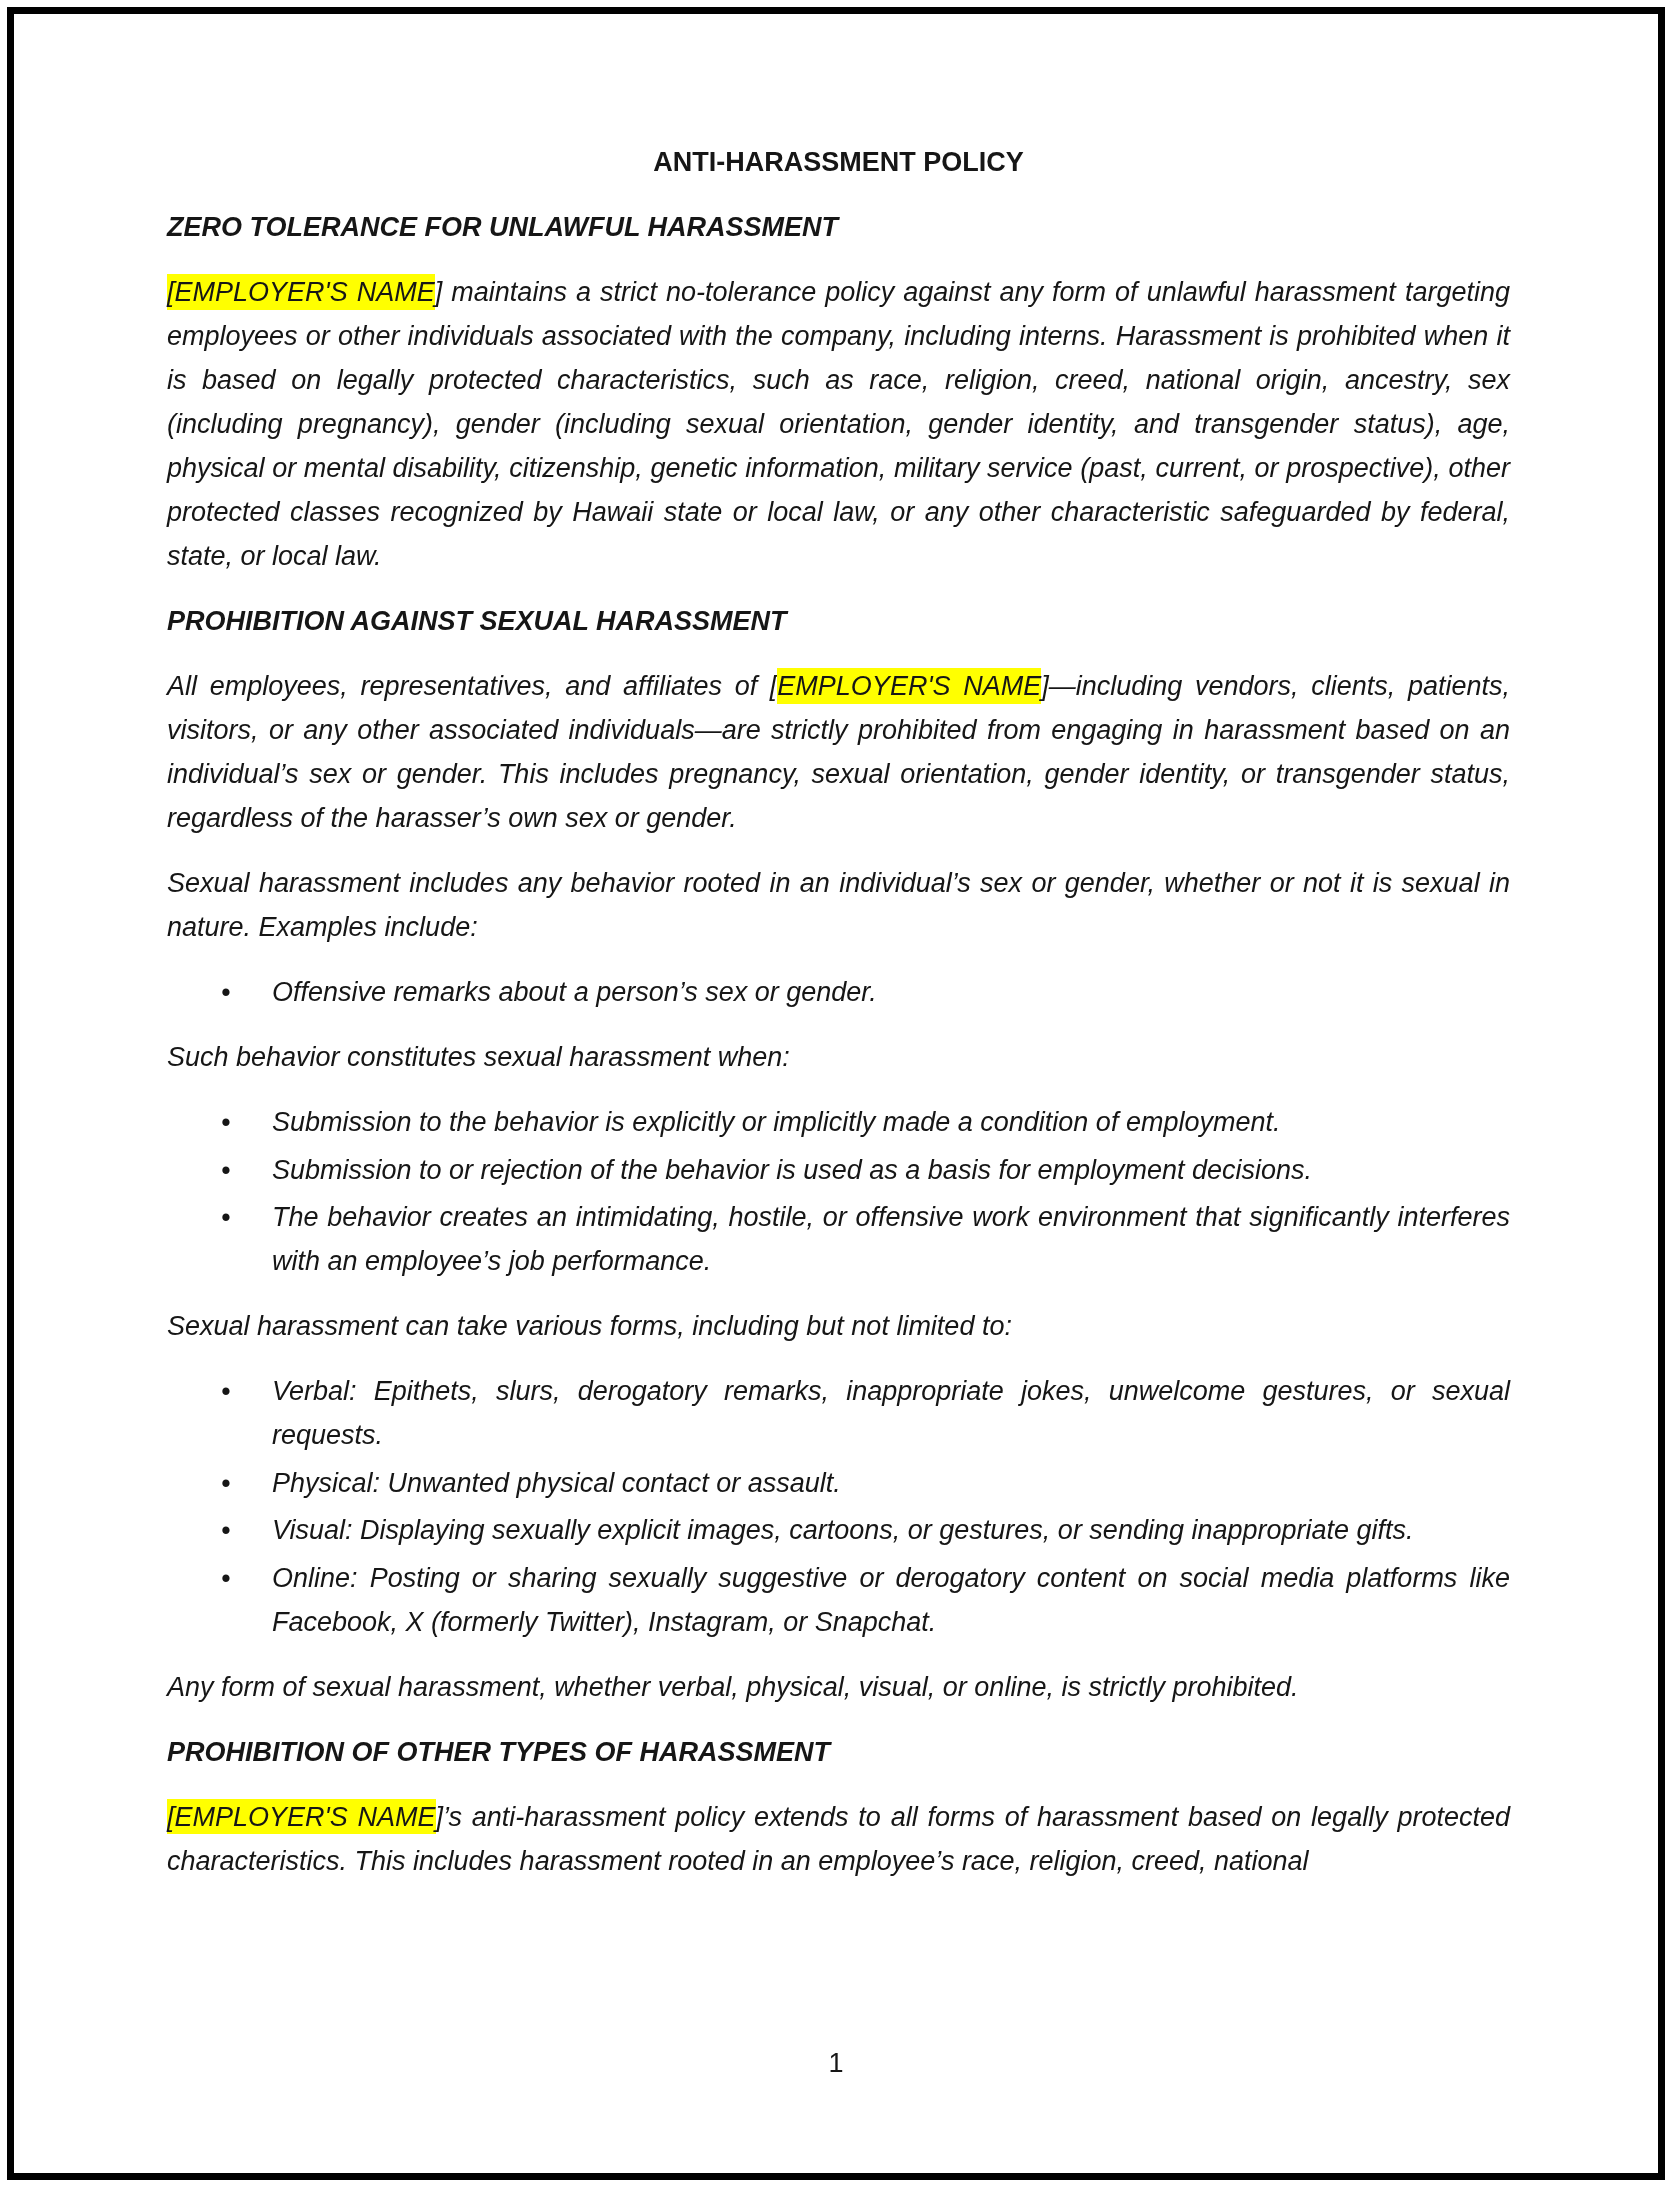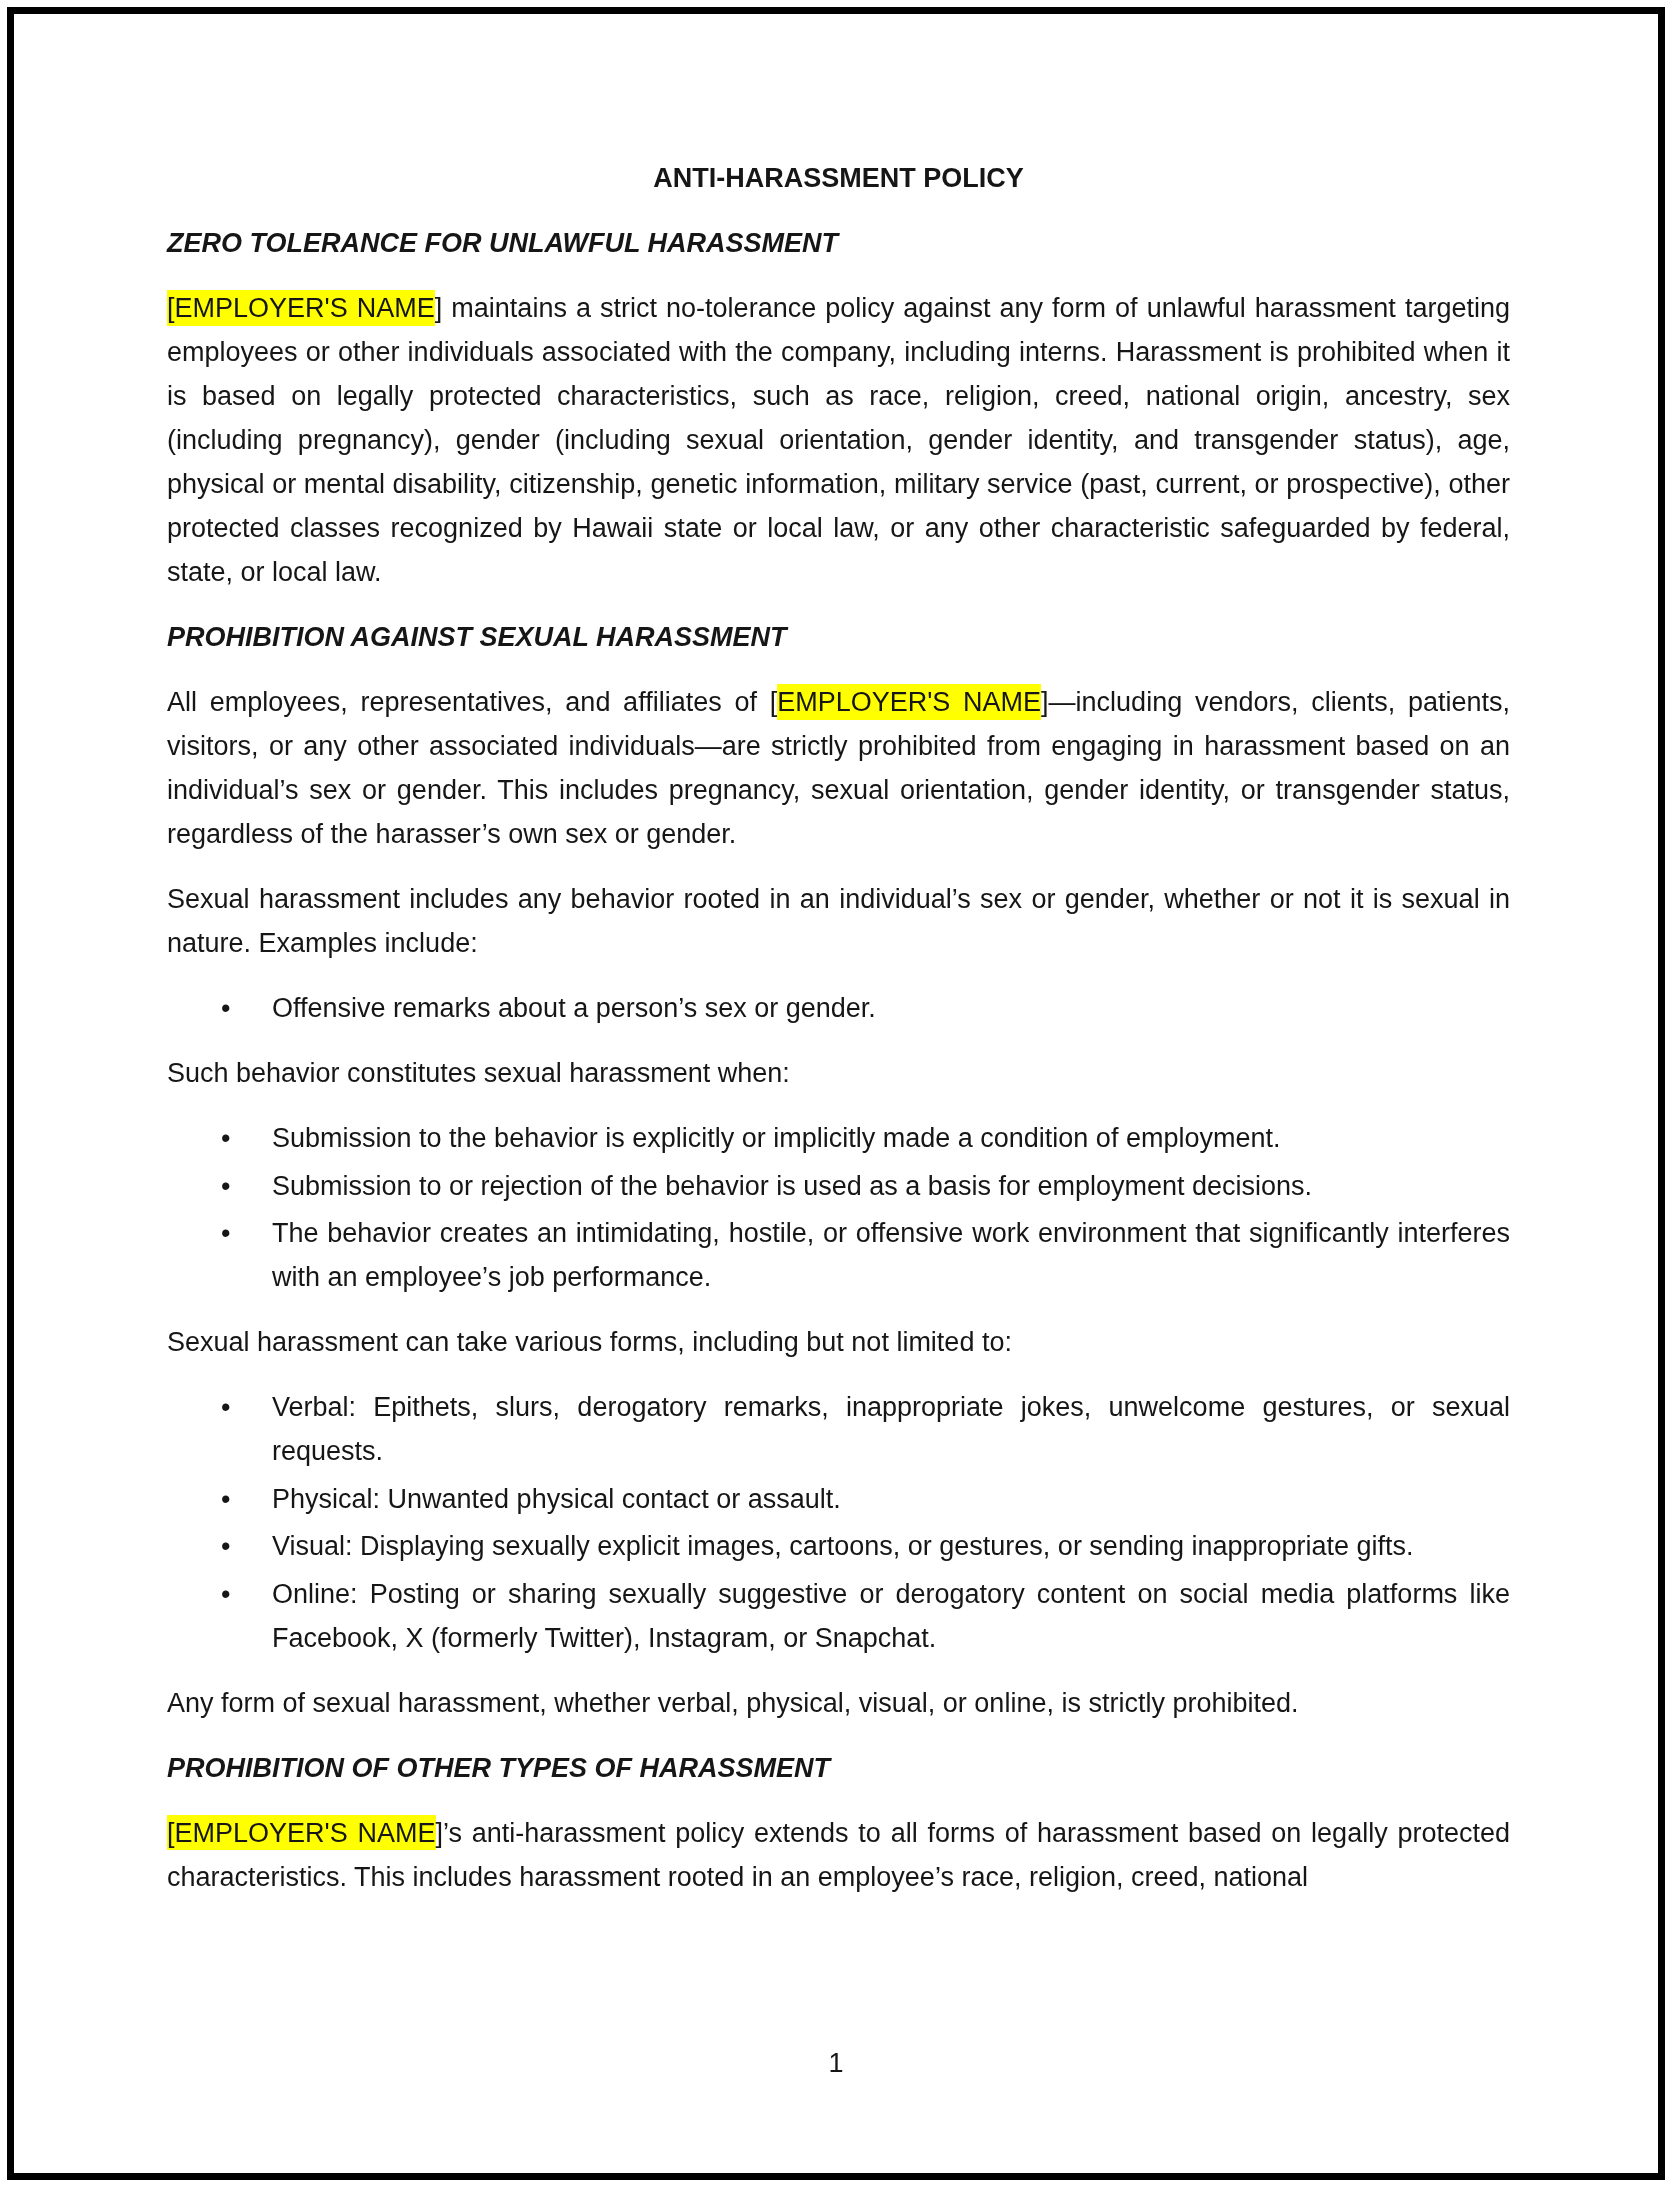--- a/index.html
+++ b/index.html
@@ -15,25 +15,25 @@
   .page-border {
     position: absolute; top: 7px; left: 7px; right: 7px; bottom: 7px;
     border: 7px solid #000000;
     pointer-events: none;
   }
   .content {
     position: absolute;
     left: 167px; width: 1343px; top: 140px;
     font-size: 27px; line-height: 44px;
   }
-  h1, h2, h3, p, ul { margin: 16px 0 21px 0; padding: 0; font-size: 27px; line-height: 44px; }
+  h1, h2, h3, p, ul { margin: 0 0 21px 0; padding: 0; font-size: 27px; line-height: 44px; }
   h1 { text-align: center; font-weight: bold; }
   h2 { font-weight: bold; font-style: italic; }
   h3 { font-weight: normal; text-decoration: underline; text-underline-offset: 5.3px; }
-  p.just, li { text-align: justify; }
+  p.just, li { text-align: justify; font-style: italic; }
   ul { list-style: none; }
   li { position: relative; padding-left: 105px; margin-bottom: 3.5px; }
   li::before {
     content: "\2022";
     position: absolute; left: 54px; top: 0;
     font-size: 27px;
   }
   mark {
     background: var(--hl, #ffff00);
     color: inherit;

